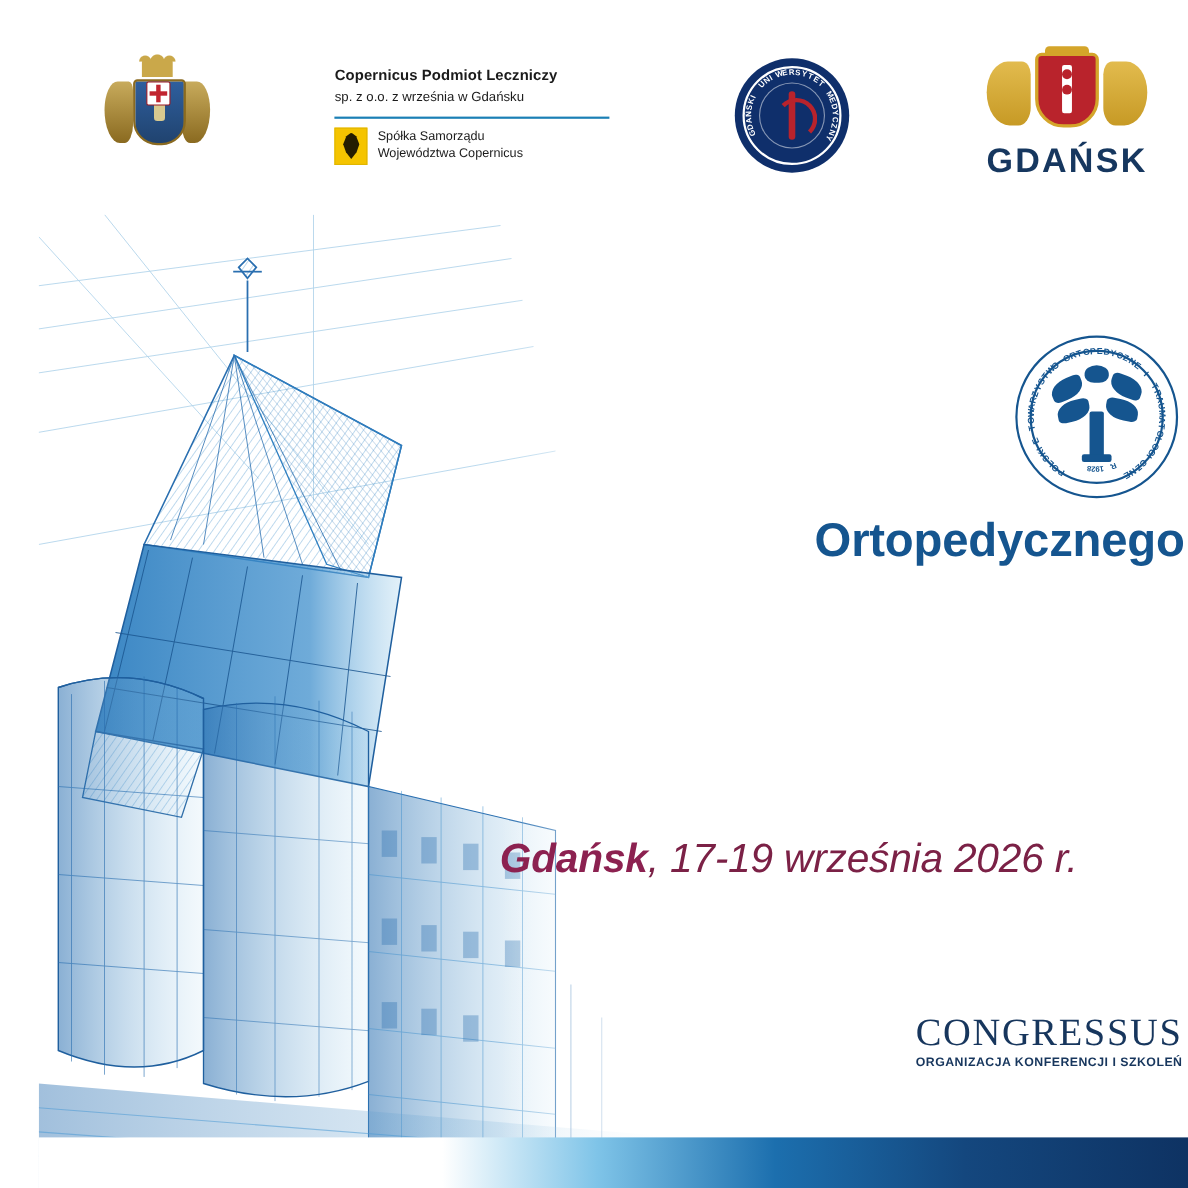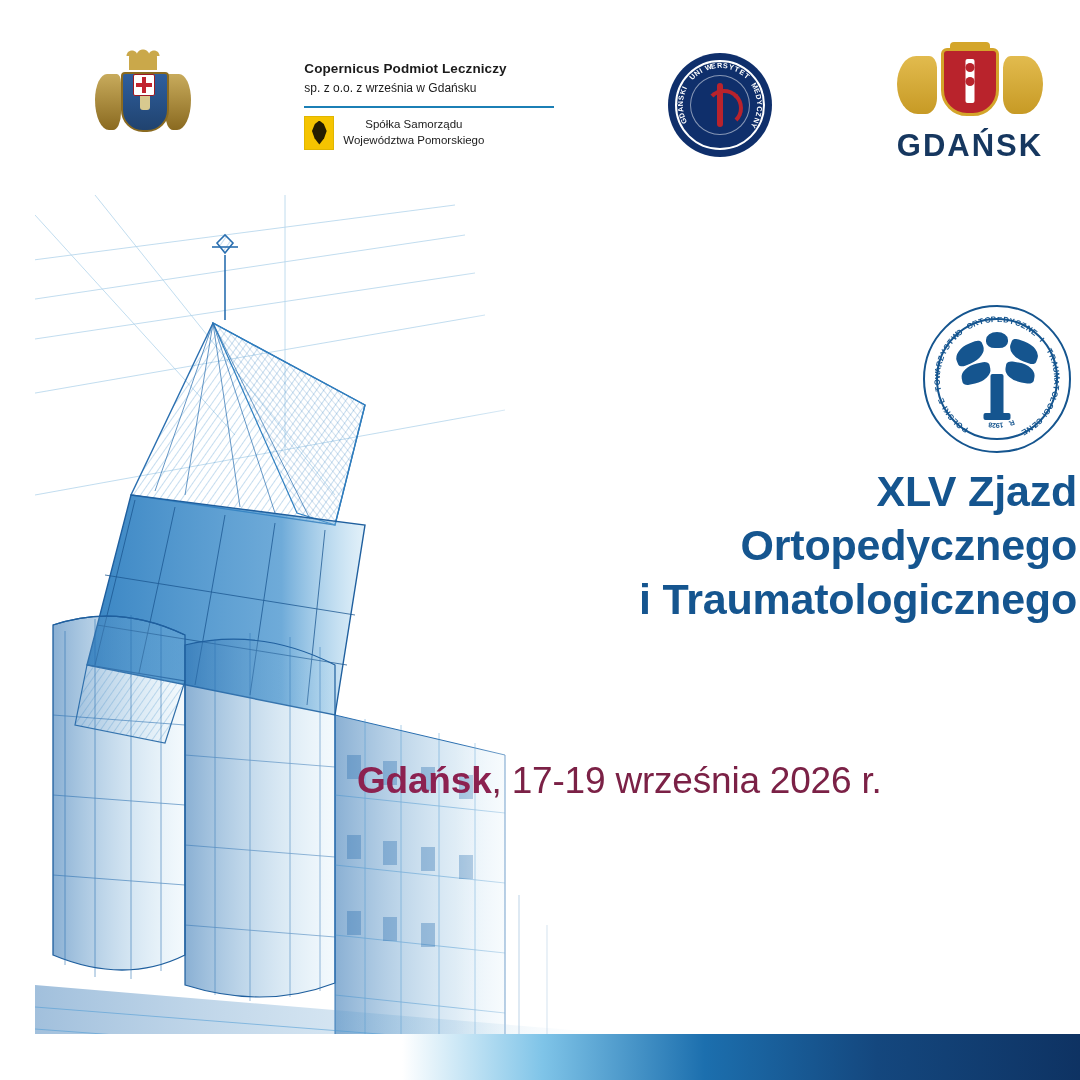--- a/index.html
+++ b/index.html
@@ -73,21 +73,21 @@
   .copernicus .pom-flag{
     width:28px;height:32px;background:#f5c400;position:relative;flex:0 0 auto;
     border:1px solid #e0b600;
   }
   .copernicus .pom-flag:before{
     content:"";position:absolute;left:6px;top:4px;width:16px;height:24px;
     background:#000;
     clip-path:polygon(50% 0,78% 14%,96% 44%,80% 74%,50% 100%,20% 74%,4% 44%,22% 14%);
     opacity:.85;
   }
-  .copernicus .c-gov{font-size:11.5px;color:#1b1b1b;line-height:1.35;text-align:center;}
+  .copernicus .c-gov{font-size:11.5px;color:#1b1b1b;line-height:1.35;}
 
   
   .gumed{position:relative;width:104px;height:104px;}
   .gumed .ring{
     position:absolute;inset:0;border-radius:50%;
     background:#0f2f6b;
   }
   .gumed .ring2{
     position:absolute;inset:7px;border-radius:50%;
     border:2px solid #ffffff;
@@ -203,22 +203,22 @@
     text-align:right;
     color:#15558f;
     font-weight:bold;
     font-size:43px;
     line-height:1.25;
     letter-spacing:-0.2px;
   }
   .title div{white-space:nowrap;}
 
   .date{
-    position:absolute;right:38px;top:760px;width:720px;text-align:left;
-    font-size:37px;color:#8c2150;letter-spacing:-0.2px;
+    position:absolute;right:38px;top:760px;width:720px;text-align:center;
+    font-size:37px;color:#8c2150;letter-spacing:-0.2px;font-style:italic;
   }
   .date .city{font-weight:bold;}
   .date .when{color:#7b2146;}
 
   
   .congressus{
     position:absolute;right:40px;bottom:108px;text-align:right;color:#17365d;
   }
   .congressus .cg-name{
     font-family:"Liberation Serif", serif;
@@ -244,21 +244,21 @@
     </div>
 
     <div class="copernicus">
       <div class="c-title">Copernicus Podmiot Leczniczy</div>
       <div class="c-sub">sp. z o.o. z września w Gdańsku</div>
       <div class="c-rule"></div>
       <div class="c-row">
         <div class="pom-flag"></div>
         <div class="c-gov">
           <div>Spółka Samorządu</div>
-          <div>Województwa Pomorskiego</div>
+          <div>Województwa Copernicus</div>
         </div>
       </div>
     </div>
 
     <div class="gumed">
       <div class="ring"></div>
       <div class="ring2"></div>
       <div class="inner"></div>
       <div class="snake"></div>
       <div class="seal-text" id="gumed-seal-text">
@@ -493,24 +493,26 @@
       <div class="leaf l5"></div>
       <div class="leaf l1"></div>
       <div class="leaf l2"></div>
       <div class="leaf l3"></div>
       <div class="leaf l4"></div>
       <div class="trunk"></div>
     </div>
   </div>
 
   <div class="title">
-    <div>XLV Zjazd</div>
     <div>Ortopedycznego</div>
-    <div>i Traumatologicznego</div>
   </div>
 
   <div class="date">
     <span class="city">Gdańsk</span><span class="when">, 17-19 września 2026 r.</span>
   </div>
 
+  <div class="congressus">
+    <div class="cg-name">CONGRESSUS</div>
+    <div class="cg-tag">ORGANIZACJA KONFERENCJI I SZKOLEŃ</div>
+  </div>
 
   <div class="bottombar"></div>
 </div>
 
 </body></html>

